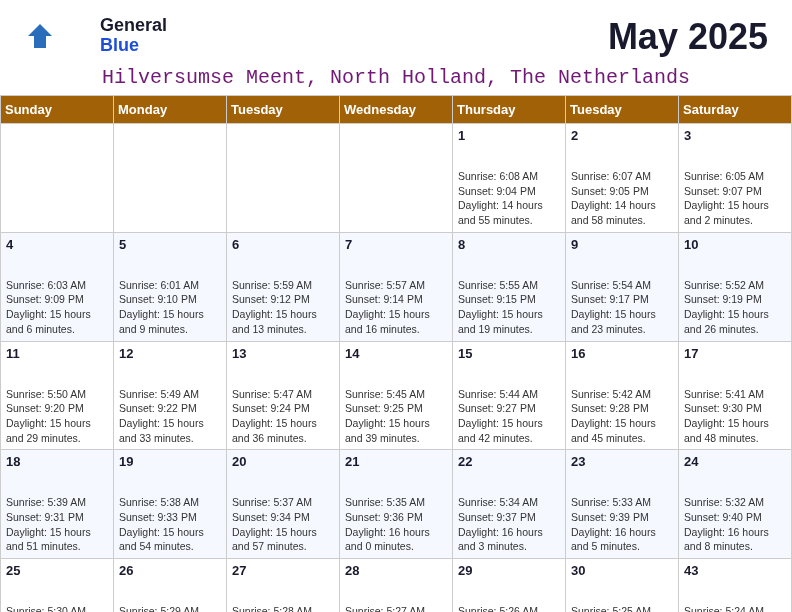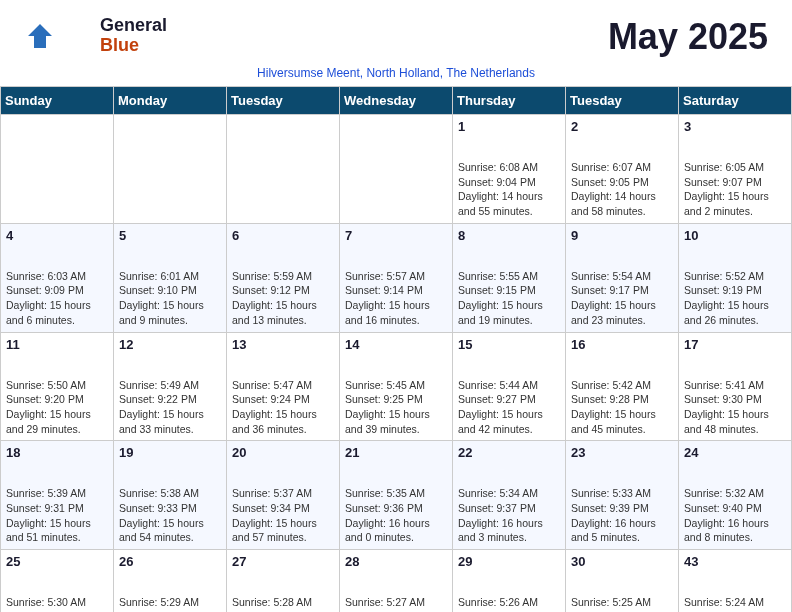--- a/index.html
+++ b/index.html
@@ -26,47 +26,48 @@
       line-height: 1.1;
     }
     .logo-general {
       font-size: 18px;
       font-weight: bold;
       color: #1a1a2e;
     }
     .logo-blue {
       font-size: 18px;
       font-weight: bold;
-      color: #c2410c;
+      color: #1d4ed8;
     }
     .logo-icon {
       width: 32px;
       height: 32px;
       margin-right: 4px;
     }
     .month-title {
       font-size: 36px;
       font-weight: bold;
       color: #1a1a2e;
       text-align: left;
     }
     .subtitle {
       text-align: center;
-      font-size: 12px;
-      color: #1d4ed8;
+      font-size: 20px;
+      color: #701a75;
       margin-bottom: 6px;
       font-weight: normal;
+      font-family: Liberation Mono, monospace;
     }
     .calendar {
       width: 100%;
       border-collapse: collapse;
       font-size: 11px;
     }
     .calendar thead tr th {
-      background: #0c4a6e;
+      background: #a16207;
       color: #fff;
       padding: 6px 4px;
       text-align: left;
       font-size: 13px;
       font-weight: bold;
       border: 1px solid #ccc;
     }
     .calendar tbody tr td {
       vertical-align: top;
       border: 1px solid #ccc;

